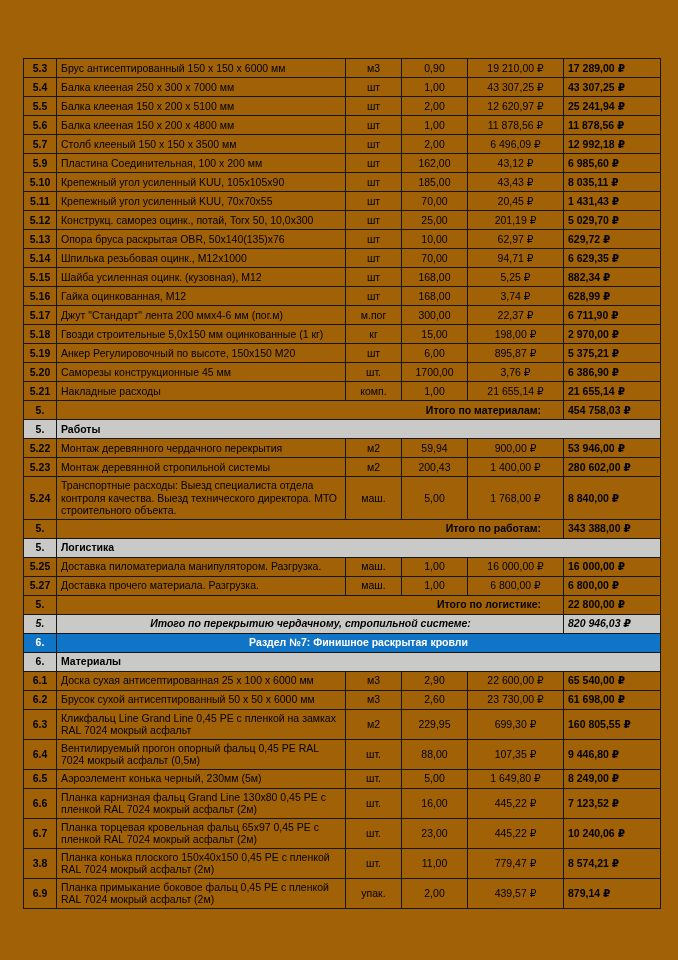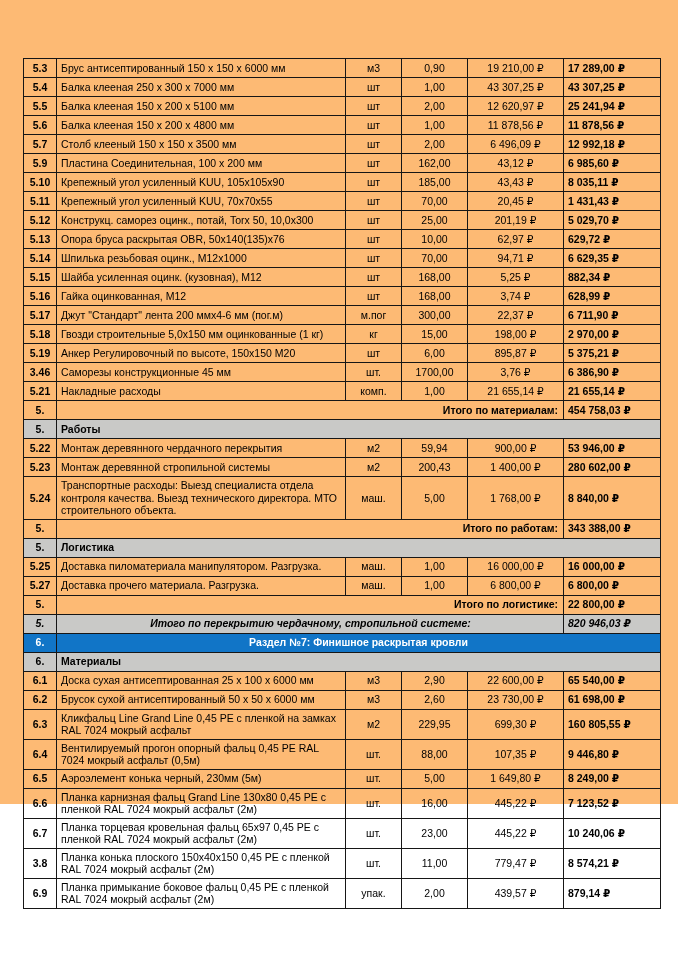--- a/index.html
+++ b/index.html
@@ -11,22 +11,22 @@
     width: 678px;
     height: 960px;
     font-family: "Liberation Sans", "DejaVu Sans", sans-serif;
     color: #000000;
     position: relative;
     overflow: hidden;
   }
   .page {
     position: relative;
     width: 678px;
-    height: 804px;
-    background: #fdba74;
+    height: 960px;
+    background: #a16207;
   }
   table.estimate {
     position: absolute;
     left: 23px;
     top: 58px;
     width: 637px;
     border-collapse: collapse;
     table-layout: fixed;
     border: 1px solid #161616;
   }
@@ -58,21 +58,21 @@
     background: var(--section-blue, #1175c7);
     color: #ffffff;
   }
   tr.blue td.bandlabel {
     font-weight: bold;
     text-align: center;
   }
   tr.subtotal td.label {
     font-weight: bold;
     text-align: right;
-    padding-right: 5px;
+    padding-right: 22px;
   }
   tr.grand td {
     background: var(--band-gray, #c9c9c7);
     font-style: italic;
     font-weight: bold;
   }
   tr.grand td.label {
     text-align: center;
     padding-right: 3px;
   }
@@ -213,21 +213,21 @@
         </tr>
         <tr class="row item">
           <td class="num">5.19</td>
           <td class="desc">Анкер Регулировочный по высоте, 150х150 М20</td>
           <td class="unit">шт</td>
           <td class="qty">6,00</td>
           <td class="price">895,87 ₽</td>
           <td class="total">5 375,21 ₽</td>
         </tr>
         <tr class="row item">
-          <td class="num">3.46</td>
+          <td class="num">5.20</td>
           <td class="desc">Саморезы конструкционные 45 мм</td>
           <td class="unit">шт.</td>
           <td class="qty">1700,00</td>
           <td class="price">3,76 ₽</td>
           <td class="total">6 386,90 ₽</td>
         </tr>
         <tr class="row item">
           <td class="num">5.21</td>
           <td class="desc">Накладные расходы</td>
           <td class="unit">комп.</td>

